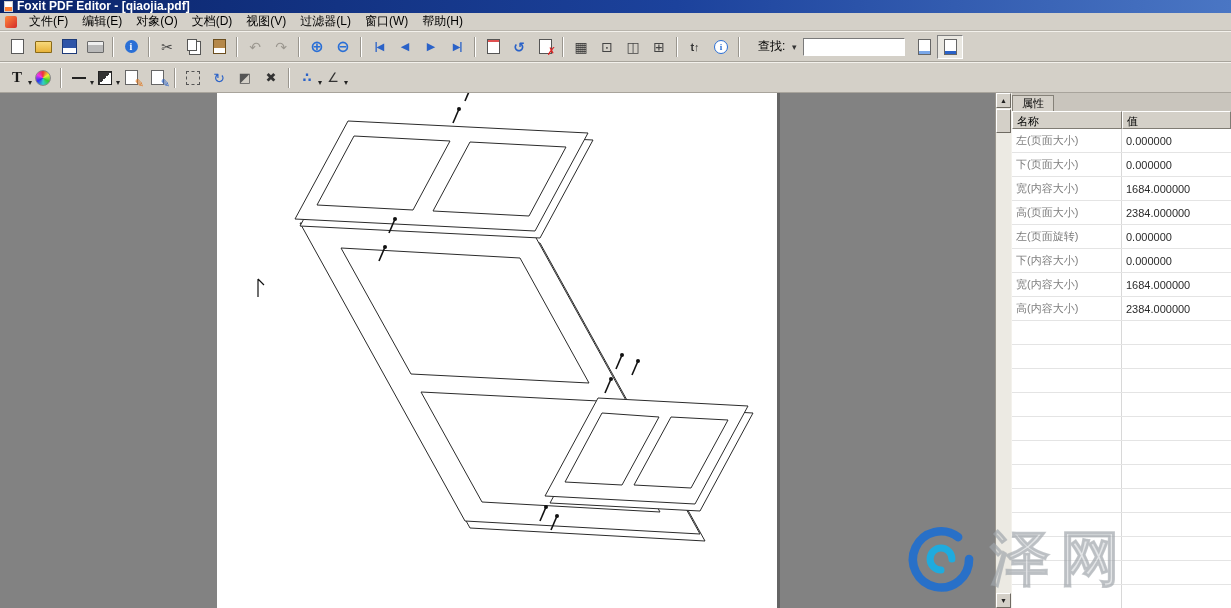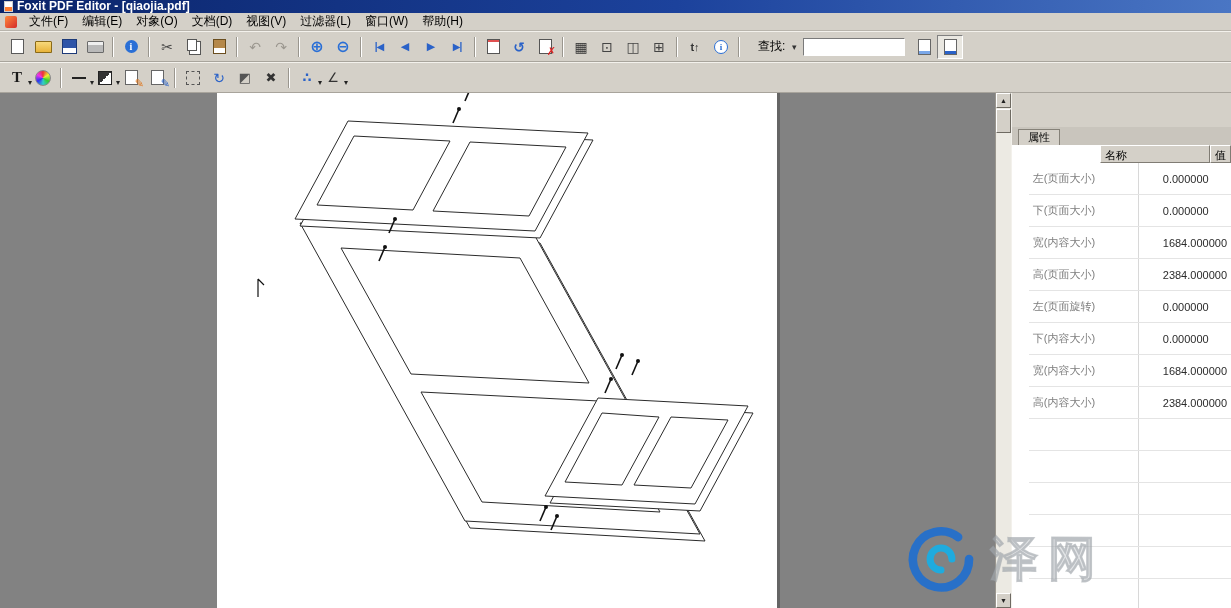--- a/index.html
+++ b/index.html
@@ -100,37 +100,37 @@
   
   .vscroll{width:16px;background:#eceae3;position:relative;border-left:1px solid #9a968e;flex:none;}
   .sb-btn{position:absolute;left:0;width:15px;height:15px;background:#d4d0c8;border:1px solid;border-color:#fff #6e6a62 #6e6a62 #fff;
           display:flex;align-items:center;justify-content:center;font-size:7px;color:#222;}
   .sb-btn.up{top:0;} .sb-btn.up::before{content:"▲";}
   .sb-btn.down{bottom:0;} .sb-btn.down::before{content:"▼";}
   .sb-thumb{position:absolute;left:0;top:16px;width:15px;height:24px;background:#d4d0c8;border:1px solid;border-color:#fff #6e6a62 #6e6a62 #fff;}
 
   
   .panel{width:220px;display:flex;flex-direction:column;background:#d4d0c8;border-left:1px solid #f3f1ec;font-size:11px;flex:none;}
-  .ptab-row1{height:18px;display:flex;align-items:flex-end;background:#c9c5bd;padding-left:6px;margin-top:34px;}
+  .ptab-row1{height:18px;display:flex;align-items:flex-end;background:#c9c5bd;padding-left:0;}
   .ptab-row2{height:18px;display:flex;align-items:flex-end;background:#d4d0c8;border-bottom:1px solid #858178;padding-left:4px;}
   .ptab{padding:0 9px;background:#d4d0c8;border:1px solid #858178;border-bottom:none;height:16px;display:flex;align-items:center;white-space:nowrap;}
   .ptab.active{background:#efeeea;position:relative;top:1px;}
-  .ptable{flex:1;display:flex;flex-direction:column;background:#fff;overflow:hidden;align-items:flex-end;}
+  .ptable{flex:1;display:flex;flex-direction:column;background:#fff;overflow:hidden;}
   .phead{display:flex;height:18px;flex:none;}
   .pcell{padding:2px 4px;overflow:hidden;white-space:nowrap;}
   .phead .pcell{background:#d4d0c8;border:1px solid;border-color:#fff #807c74 #807c74 #fff;}
   .hname{width:110px;flex:none;} .hval{flex:1;}
   .pbody{flex:1;overflow:hidden;}
-  .prow{display:flex;height:32px;border-bottom:1px solid #e4e4e4;align-items:center;gap:20px;}
+  .prow{display:flex;height:24px;border-bottom:1px solid #e4e4e4;align-items:center;}
   .pname{width:110px;flex:none;color:#7e7e7e;border-right:1px solid #d8d8d8;height:100%;display:flex;align-items:center;}
   .pval{flex:1;color:#2b2b2b;height:100%;display:flex;align-items:center;}
 
   
   .watermark{position:absolute;left:900px;top:520px;display:flex;align-items:center;gap:8px;pointer-events:none;z-index:40;}
-  .wm-text{font-size:48px;font-weight:bold;letter-spacing:10px;color:rgba(185,190,196,0.40);
+  .wm-text{font-size:60px;font-weight:bold;letter-spacing:10px;color:rgba(185,190,196,0.40);
            -webkit-text-stroke:1px rgba(150,156,162,0.5);line-height:1;white-space:nowrap;}
 </style>
 </head>
 <body>
 
 <div class="app" data-name="application-window">
 
   <div class="titlebar" data-name="title-bar">
     <span class="title-icon" data-name="document-icon"></span>
     <span class="title-text" data-name="window-title">Foxit PDF Editor - [qiaojia.pdf]</span>

